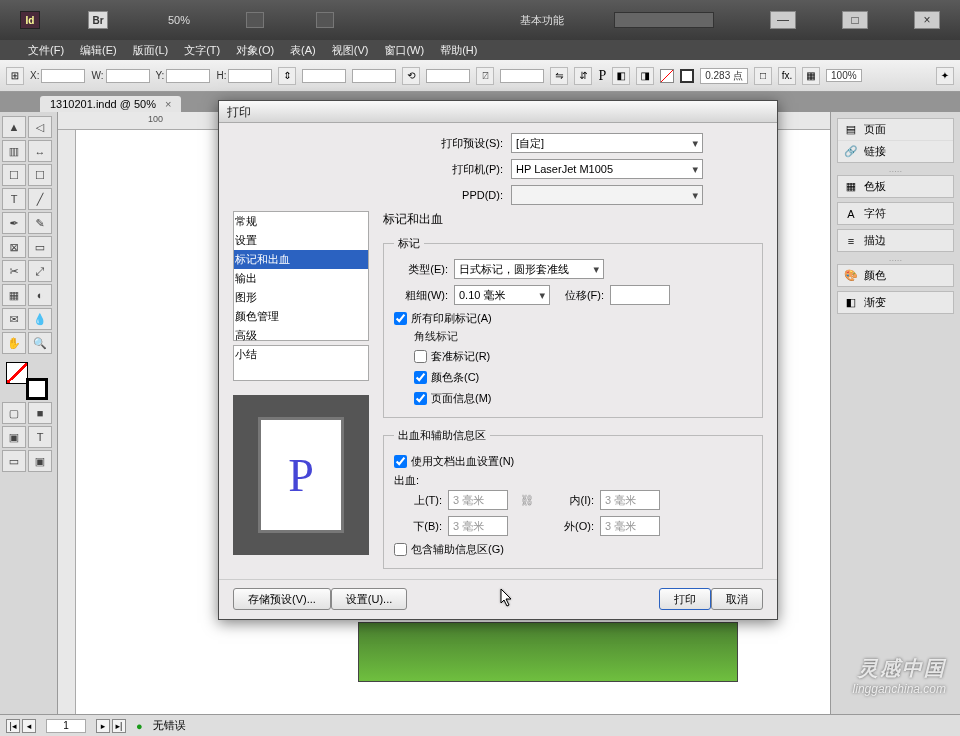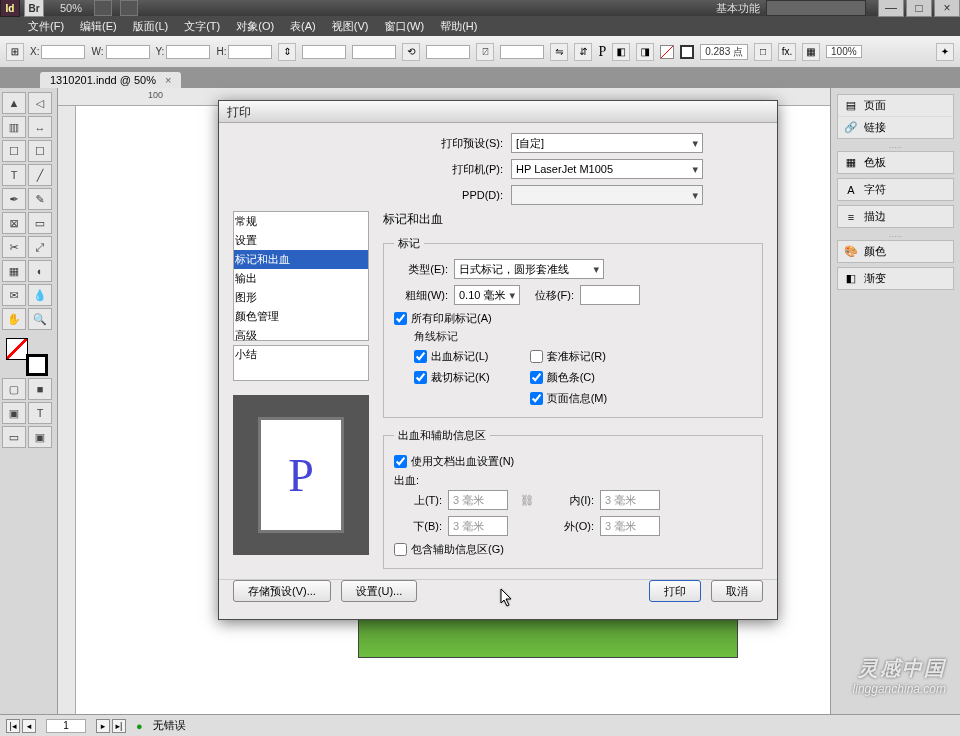--- a/index.html
+++ b/index.html
@@ -1,18 +1,18 @@
 <!DOCTYPE html>
 <html><head>
 <meta charset="utf-8">
 <style>
 * { box-sizing: border-box; margin: 0; padding: 0; font-family: "Microsoft YaHei", Tahoma, sans-serif; }
 body { width: 960px; height: 736px; background: #4a4a4a; overflow: hidden; position: relative; font-size: 11px; }
 
-.titlebar { height: 16px; background: linear-gradient(#5a5a5a,#3a3a3a); display: flex; align-items: center; padding: 0 0; }
+.titlebar { height: 40px; background: linear-gradient(#5a5a5a,#3a3a3a); display: flex; align-items: center; padding: 0 20px; gap: 44px; }
 .titlebar .app-icon { width: 20px; height: 18px; background: #4a2a3a; color: #ff9; font-weight: bold; display: flex; align-items: center; justify-content: center; font-size: 10px; margin-right: 4px; border:1px solid #222; }
 .titlebar .br-icon { width: 20px; height: 18px; background: #ddd; color: #333; font-weight: bold; display: flex; align-items: center; justify-content: center; font-size: 10px; margin-right: 8px; border:1px solid #888; }
 .titlebar .zoom { color: #ddd; padding: 0 8px; }
 .titlebar .spacer { flex: 1; }
 .titlebar .lbl { color: #ddd; margin-right: 6px; }
 .titlebar .search { width: 100px; height: 16px; background: #666; border:1px solid #333; margin-right: 10px; }
 .titlebar .winbtn { width: 26px; height: 18px; background: #ccc; border:1px solid #888; margin-left: 2px; display:flex;align-items:center;justify-content:center;color:#333;font-size:12px; }
 
 .menubar { height: 20px; background: #4a4a4a; display: flex; align-items: center; padding: 0 20px; }
 .menubar .item { color: #eee; padding: 2px 8px; font-size: 11px; cursor: default; }
@@ -71,26 +71,26 @@
 .dialog .preview { width:136px; height:160px; background:#555; margin-top:14px; display:flex; align-items:center; justify-content:center; }
 .dialog .preview .page { width:80px; height:110px; background:#fff; position:relative; box-shadow:0 0 0 3px #777; display:flex; align-items:center; justify-content:center; }
 .dialog .preview .page .p { color:#4646d6; font-family:Georgia,serif; font-size:46px; }
 .dialog .rtcol { flex:1; }
 .dialog .sectitle { font-size:12px; margin-bottom:8px; }
 .dialog fieldset { border:1px solid #bbb; padding:8px 10px; margin-bottom:10px; }
 .dialog fieldset legend { padding:0 4px; font-size:11px; }
 .dialog .frow { display:flex; align-items:center; gap:6px; margin-bottom:6px; }
 .dialog .frow .lbl { width:54px; text-align:right; }
 .dialog .frow .lbl2 { width:48px; text-align:right; }
-.dialog .sm { width:66px; }
+.dialog .sm { width:96px; }
 .dialog .xs { width:60px; }
 .dialog .cbrow { display:flex; align-items:center; gap:4px; margin:3px 0; }
 .dialog .cbgrid { display:flex; gap:40px; margin-left:20px; margin-top:2px; }
 .dialog .cbcol { display:flex; flex-direction:column; }
-.dialog .btnrow { display:flex; gap:10px; padding:0 14px; border-top:1px solid #ccc; align-items:center; }
+.dialog .btnrow { display:flex; padding:8px 14px; border-top:1px solid #ccc; align-items:center; }
 .dialog button.dbtn { height:22px; padding:0 14px; font-size:11px; background:linear-gradient(#fcfcfc,#e2e2e2); border:1px solid #888; border-radius:3px; }
 .dialog button.dbtn.primary { border-color:#2b62c1; }
 .dialog .sp { flex:1; }
 input[type=checkbox] { width:13px; height:13px; }
 input[disabled], .dropdown.dis { background:#f3f3f3; color:#999; }
 
 .watermark { position:absolute; right:14px; bottom:40px; color:rgba(255,255,255,.8); font-size:12px; text-align:right; font-style:italic; text-shadow:0 0 3px rgba(0,0,0,.6); }
 .watermark .big { font-size:20px; font-weight:bold; letter-spacing:2px; }
 
 .cursor { position:absolute; left:500px; top:588px; width:14px; height:20px; pointer-events:none; }
@@ -346,30 +346,20 @@
             <input class="xs" type="text" disabled="" value="" style="">
           </div>
           <div class="cbrow">
             <input type="checkbox" checked="" style="">
             <span>所有印刷标记(A)</span>
           </div>
           <div style="margin-left:20px;color:#222">角线标记</div>
           <div class="cbgrid">
             <div class="cbcol">
               <div class="cbrow">
-                  <input type="checkbox" checked="" style="">
-                  <span>出血标记(L)</span>
-                </div>
-              <div class="cbrow">
-                  <input type="checkbox" checked="" style="">
-                  <span>裁切标记(K)</span>
-                </div>
-            </div>
-            <div class="cbcol">
-              <div class="cbrow">
                   <input type="checkbox" style="">
                   <span>套准标记(R)</span>
                 </div>
               <div class="cbrow">
                   <input type="checkbox" checked="" style="">
                   <span>颜色条(C)</span>
                 </div>
               <div class="cbrow">
                   <input type="checkbox" checked="" style="">
                   <span>页面信息(M)</span>

